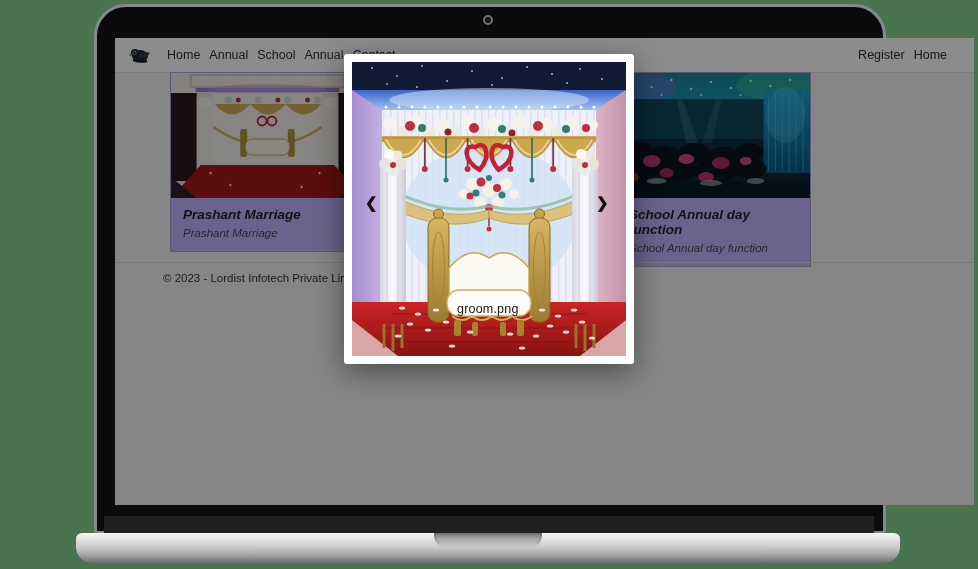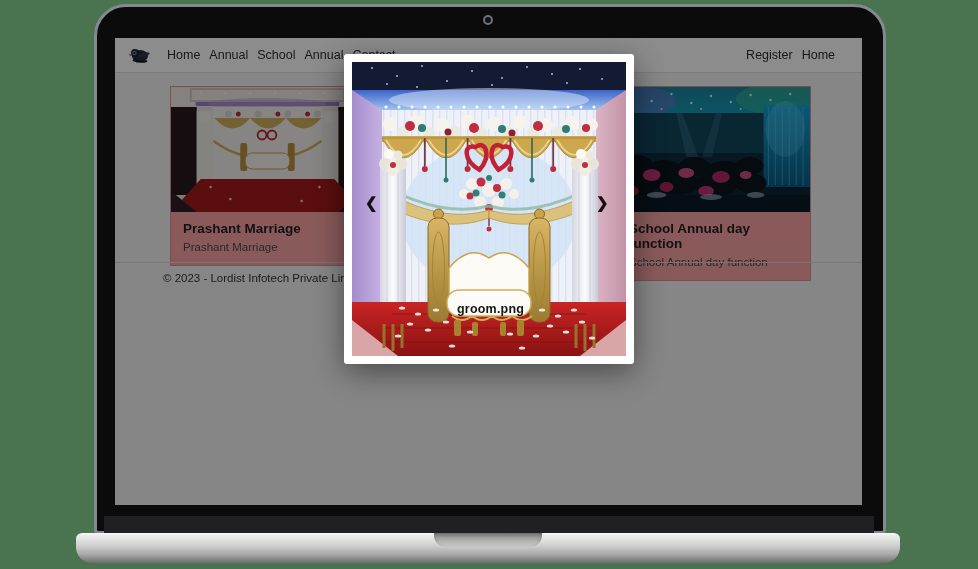--- a/index.html
+++ b/index.html
@@ -13,30 +13,30 @@
           border:2px solid #6d7276;background:#101418;box-sizing:border-box;}
   .hinge{position:absolute;left:104px;top:516px;width:770px;height:18px;background:#202022;}
   .base{position:absolute;left:76px;top:533px;width:824px;height:30px;
         border-radius:6px 6px 16px 16px;border-top:1px solid #f7f7f7;box-sizing:border-box;
         background:linear-gradient(180deg,#f2f2f2 0%,#cfcfcf 40%,#a9a9a9 70%,#6e6e6e 100%);}
   .notch{position:absolute;left:434px;top:533px;width:108px;height:14px;
          border-radius:0 0 12px 12px;background:linear-gradient(180deg,#8d8d8d,#cdcdcd);
          box-shadow:inset 0 2px 4px rgba(0,0,0,.28);}
 
   
-  .screen{position:absolute;left:115px;top:38px;width:747px;height:467px;background:#f5f5f5;
+  .screen{position:absolute;left:115px;top:38px;width:859px;height:467px;background:#f5f5f5;
           overflow:hidden;font-size:12px;}
   .navbar{position:relative;height:35px;background:#ffffff;border-bottom:1px solid #e2e2e2;
           display:flex;align-items:center;padding:0 14px;box-sizing:border-box;}
   .logo{width:22px;height:18px;margin-right:16px;flex:0 0 auto;}
   .nav-link{margin-right:9px;color:#2e2e2e;font-size:12.5px;text-decoration:none;cursor:pointer;}
   .nav-auth{margin-left:auto;display:flex;padding-right:4px;}
 
-  .card{position:absolute;top:48px;width:195px;background:#fca5a5;border:1px solid rgba(0,0,0,.125);
-        box-sizing:border-box;}
+  .card{position:absolute;top:34px;width:195px;background:#c4b5fd;border:1px solid rgba(0,0,0,.125);
+        box-sizing:border-box;font-style:italic;}
   .card-1{left:55px;} .card-2{left:501px;}
   .card-img{width:100%;height:125px;display:block;}
   .card-body{padding:9px 12px 12px;}
   .card-title{font-size:13.5px;font-weight:bold;color:#1f1f1f;margin:0 0 5px;}
   .card-sub{font-size:11.5px;color:#4a4a4a;margin:0;}
 
   .page-footer{position:absolute;top:224px;left:0;right:0;border-top:1px solid #d9d9d9;
                padding:9px 0 0 48px;font-size:11.5px;color:#333;}
   .footer-link{color:#2457c5;text-decoration:underline;cursor:pointer;}
 
@@ -44,21 +44,21 @@
 
   
   .modal{position:absolute;left:229px;top:16px;width:290px;height:310px;background:#ffffff;
          padding:8px;box-sizing:border-box;border-radius:3px;
          box-shadow:0 8px 30px rgba(0,0,0,.45);}
   .modal-img{width:274px;height:294px;position:relative;overflow:hidden;}
   .modal-img svg{display:block;}
   .lb-arrow{position:absolute;top:141px;font-size:15px;font-weight:bold;color:#101010;
             line-height:1;cursor:pointer;user-select:none;}
   .lb-prev{left:21px;} .lb-next{left:252px;}
-  .lb-caption{position:absolute;left:113px;top:248px;font-size:12.5px;font-weight:bold;
+  .lb-caption{position:absolute;left:113px;top:248px;font-size:12.5px;font-weight:normal;
               color:#161616;letter-spacing:.2px;}
 </style>
 </head>
 <body>
 
 <div class="bezel"></div>
 <div class="camera"></div>
 <div class="hinge"></div>
 
 <div class="screen">

